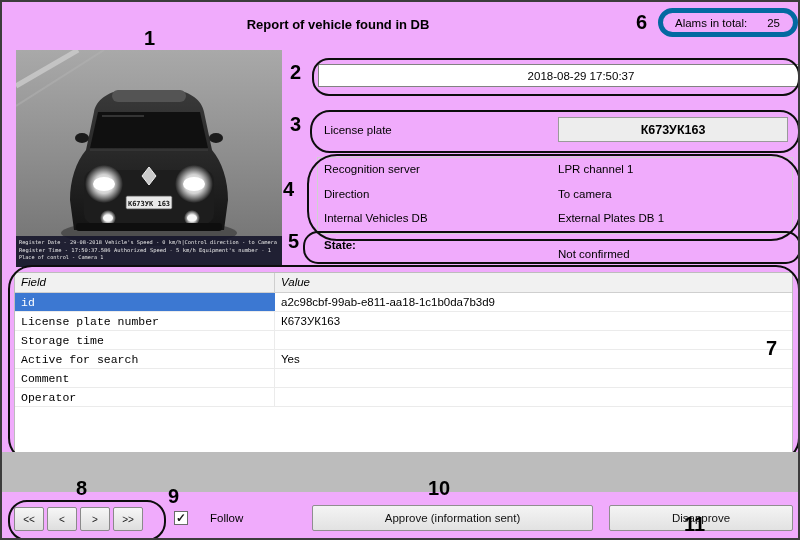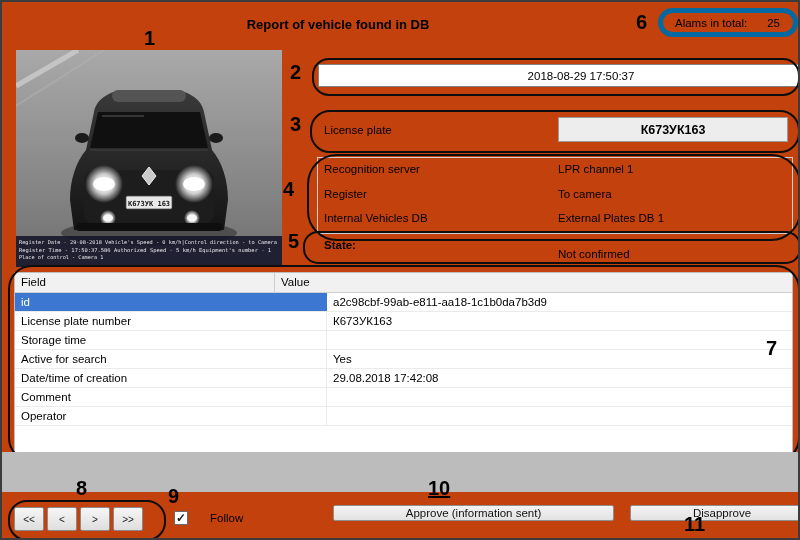--- a/index.html
+++ b/index.html
@@ -1,31 +1,31 @@
 <!DOCTYPE html>
 <html><head>
 <meta charset="utf-8">
 <style>
   html,body { margin:0; padding:0; background:#ffffff; }
   .win {
     position:relative; width:800px; height:540px; box-sizing:border-box;
-    background:#c2410c; border:2px solid #3c3c3c; overflow:hidden;
+    background:#f0abfc; border:2px solid #3c3c3c; overflow:hidden;
     font-family:"Liberation Sans", sans-serif; color:#000;
   }
   .title {
     position:absolute; top:15px; left:0; width:672px; text-align:center;
     font-size:13px; font-weight:bold;
   }
   
   .oval { position:absolute; border:2px solid #0d0d0d; pointer-events:none; background:transparent; }
   .ann  { position:absolute; font-size:20px; font-weight:bold; color:#000; line-height:1; }
   .a1{left:142px;top:26px;} .a2{left:288px;top:60px;} .a3{left:288px;top:112px;}
   .a4{left:281px;top:177px;} .a5{left:286px;top:229px;} .a6{left:634px;top:10px;}
   .a7{left:764px;top:336px;} .a8{left:74px;top:476px;} .a9{left:166px;top:484px;}
-  .a10{left:426px;top:476px;text-decoration:underline;} .a11{left:682px;top:476px;margin-top:36px;}
+  .a10{left:426px;top:476px;} .a11{left:682px;top:476px;margin-top:36px;}
 
   .alarms {
     position:absolute; left:656px; top:6px; width:140px; height:29px;
     border:5px solid #0369a1; border-radius:15px; box-sizing:border-box;
     display:flex; align-items:center; justify-content:space-between;
     padding:0 13px 0 12px; font-size:11.5px;
   }
 
   .photo { position:absolute; left:14px; top:48px; width:266px; height:188px; background:#8f8f8f;text-align:right; }
 
@@ -47,49 +47,49 @@
     position:absolute; left:315px; top:155px; width:476px; height:77px;
     border:1px solid #d0d0d0; box-sizing:border-box;
   }
 
   
   .table {
     position:absolute; left:12px; top:270px; width:779px; height:181px; box-sizing:border-box;
     background:#ffffff; border:1px solid #bdbdbd; font-size:11.5px; overflow:hidden;
   }
   .thead { display:flex; height:20px; background:#f1f1f1; border-bottom:1px solid #cfcfcf; box-sizing:border-box; }
-  .th { box-sizing:border-box; padding:3px 6px 0 6px; }
+  .th { box-sizing:border-box; padding:3px 6px 0 6px;font-style:italic; }
   .th.fieldcol { width:260px; border-right:1px solid #cfcfcf; }
   .th.valuecol { flex:1; }
   .tr { display:flex; height:19px; border-bottom:1px solid #ebebeb; box-sizing:border-box; background:#fff; }
   .td { box-sizing:border-box; padding:2.5px 6px 0 6px; white-space:nowrap; overflow:hidden; }
-  .td.fieldcol { width:312px; border-right:1px solid #ebebeb; }
+  .td.fieldcol { width:260px; border-right:1px solid #ebebeb;font-family:Liberation Mono, monospace; }
   .td.valuecol { flex:1; }
   .tr.selected .td.fieldcol { background:#3c78d2; color:#fff; border-right-color:#3c78d2; }
 
   .strip { position:absolute; left:0; top:450px; width:796px; height:40px; background:#bcbcbc; }
 
   
   .navwrap { position:absolute; left:12px; top:505px; display:flex; gap:3px; }
   .navbtn {
     width:30px; height:24px; font-size:10px; font-family:"Liberation Sans",sans-serif;
     background:linear-gradient(#f6f6f6,#dedede); border:1px solid #8a8a8a; border-radius:2px;
     padding:0; cursor:default; color:#222;
   }
   .cb {
     position:absolute; left:172px; top:509px; width:14px; height:14px; box-sizing:border-box;
     background:#fff; border:1px solid #6a6a6a;
     display:flex; align-items:center; justify-content:center;
     font-size:12px; font-weight:bold; color:#1a1a1a; line-height:1;
   }
   .btn {
-    position:absolute; height:16px; box-sizing:border-box;
+    position:absolute; height:26px; box-sizing:border-box;
     background:linear-gradient(#f4f4f4,#e2e2e2); border:1px solid #8f8f8f; border-radius:2px;
     font-size:11.5px; font-family:"Liberation Sans",sans-serif; color:#111;
-    display:flex; align-items:center; justify-content:center; cursor:default;margin-left:21px;
+    display:flex; align-items:center; justify-content:center; cursor:default;
   }
   .btn-approve { left:310px; top:503px; width:281px; }
   .btn-disapprove { left:607px; top:503px; width:184px; }
 </style>
 </head>
 <body>
 
 <div class="win">
 
   <div class="title">Report of vehicle found in DB</div>
@@ -157,21 +157,21 @@
   <div class="datebox">2018-08-29 17:50:37</div>
   <div class="oval" style="left:310px;top:56px;width:484px;height:34px;border-radius:17px;"></div>
 
   <div class="lbl" style="left:322px;top:122px;">License plate</div>
   <div class="platebox">К673УК163</div>
   <div class="oval" style="left:308px;top:108px;width:486px;height:39px;border-radius:20px;"></div>
 
   <div class="groupbox"></div>
   <div class="lbl" style="left:322px;top:161px;">Recognition server</div>
   <div class="val" style="left:556px;top:161px;">LPR channel 1</div>
-  <div class="lbl" style="left:322px;top:186px;">Register</div>
+  <div class="lbl" style="left:322px;top:186px;">Direction</div>
   <div class="val" style="left:556px;top:186px;">To camera</div>
   <div class="lbl" style="left:322px;top:210px;">Internal Vehicles DB</div>
   <div class="val" style="left:556px;top:210px;">External Plates DB 1</div>
   <div class="oval" style="left:305px;top:152px;width:490px;height:83px;border-radius:30px;"></div>
 
   <div class="lbl" style="left:322px;top:237px;font-weight:bold;">State:</div>
   <div class="val" style="left:556px;top:237px;margin-top:9px;">Not confirmed</div>
   <div class="oval" style="left:301px;top:229px;width:494px;height:29px;border-radius:15px;"></div>
 
   <div class="table">
@@ -187,24 +187,20 @@
       <div class="td fieldcol">License plate number</div>
       <div class="td valuecol">К673УК163</div>
     </div>
     <div class="tr">
       <div class="td fieldcol">Storage time</div>
       <div class="td valuecol"></div>
     </div>
     <div class="tr">
       <div class="td fieldcol">Active for search</div>
       <div class="td valuecol">Yes</div>
-    </div>
-    <div class="tr">
-      <div class="td fieldcol">Date/time of creation</div>
-      <div class="td valuecol">29.08.2018 17:42:08</div>
     </div>
     <div class="tr">
       <div class="td fieldcol">Comment</div>
       <div class="td valuecol"></div>
     </div>
     <div class="tr">
       <div class="td fieldcol">Operator</div>
       <div class="td valuecol"></div>
     </div>
   </div>

